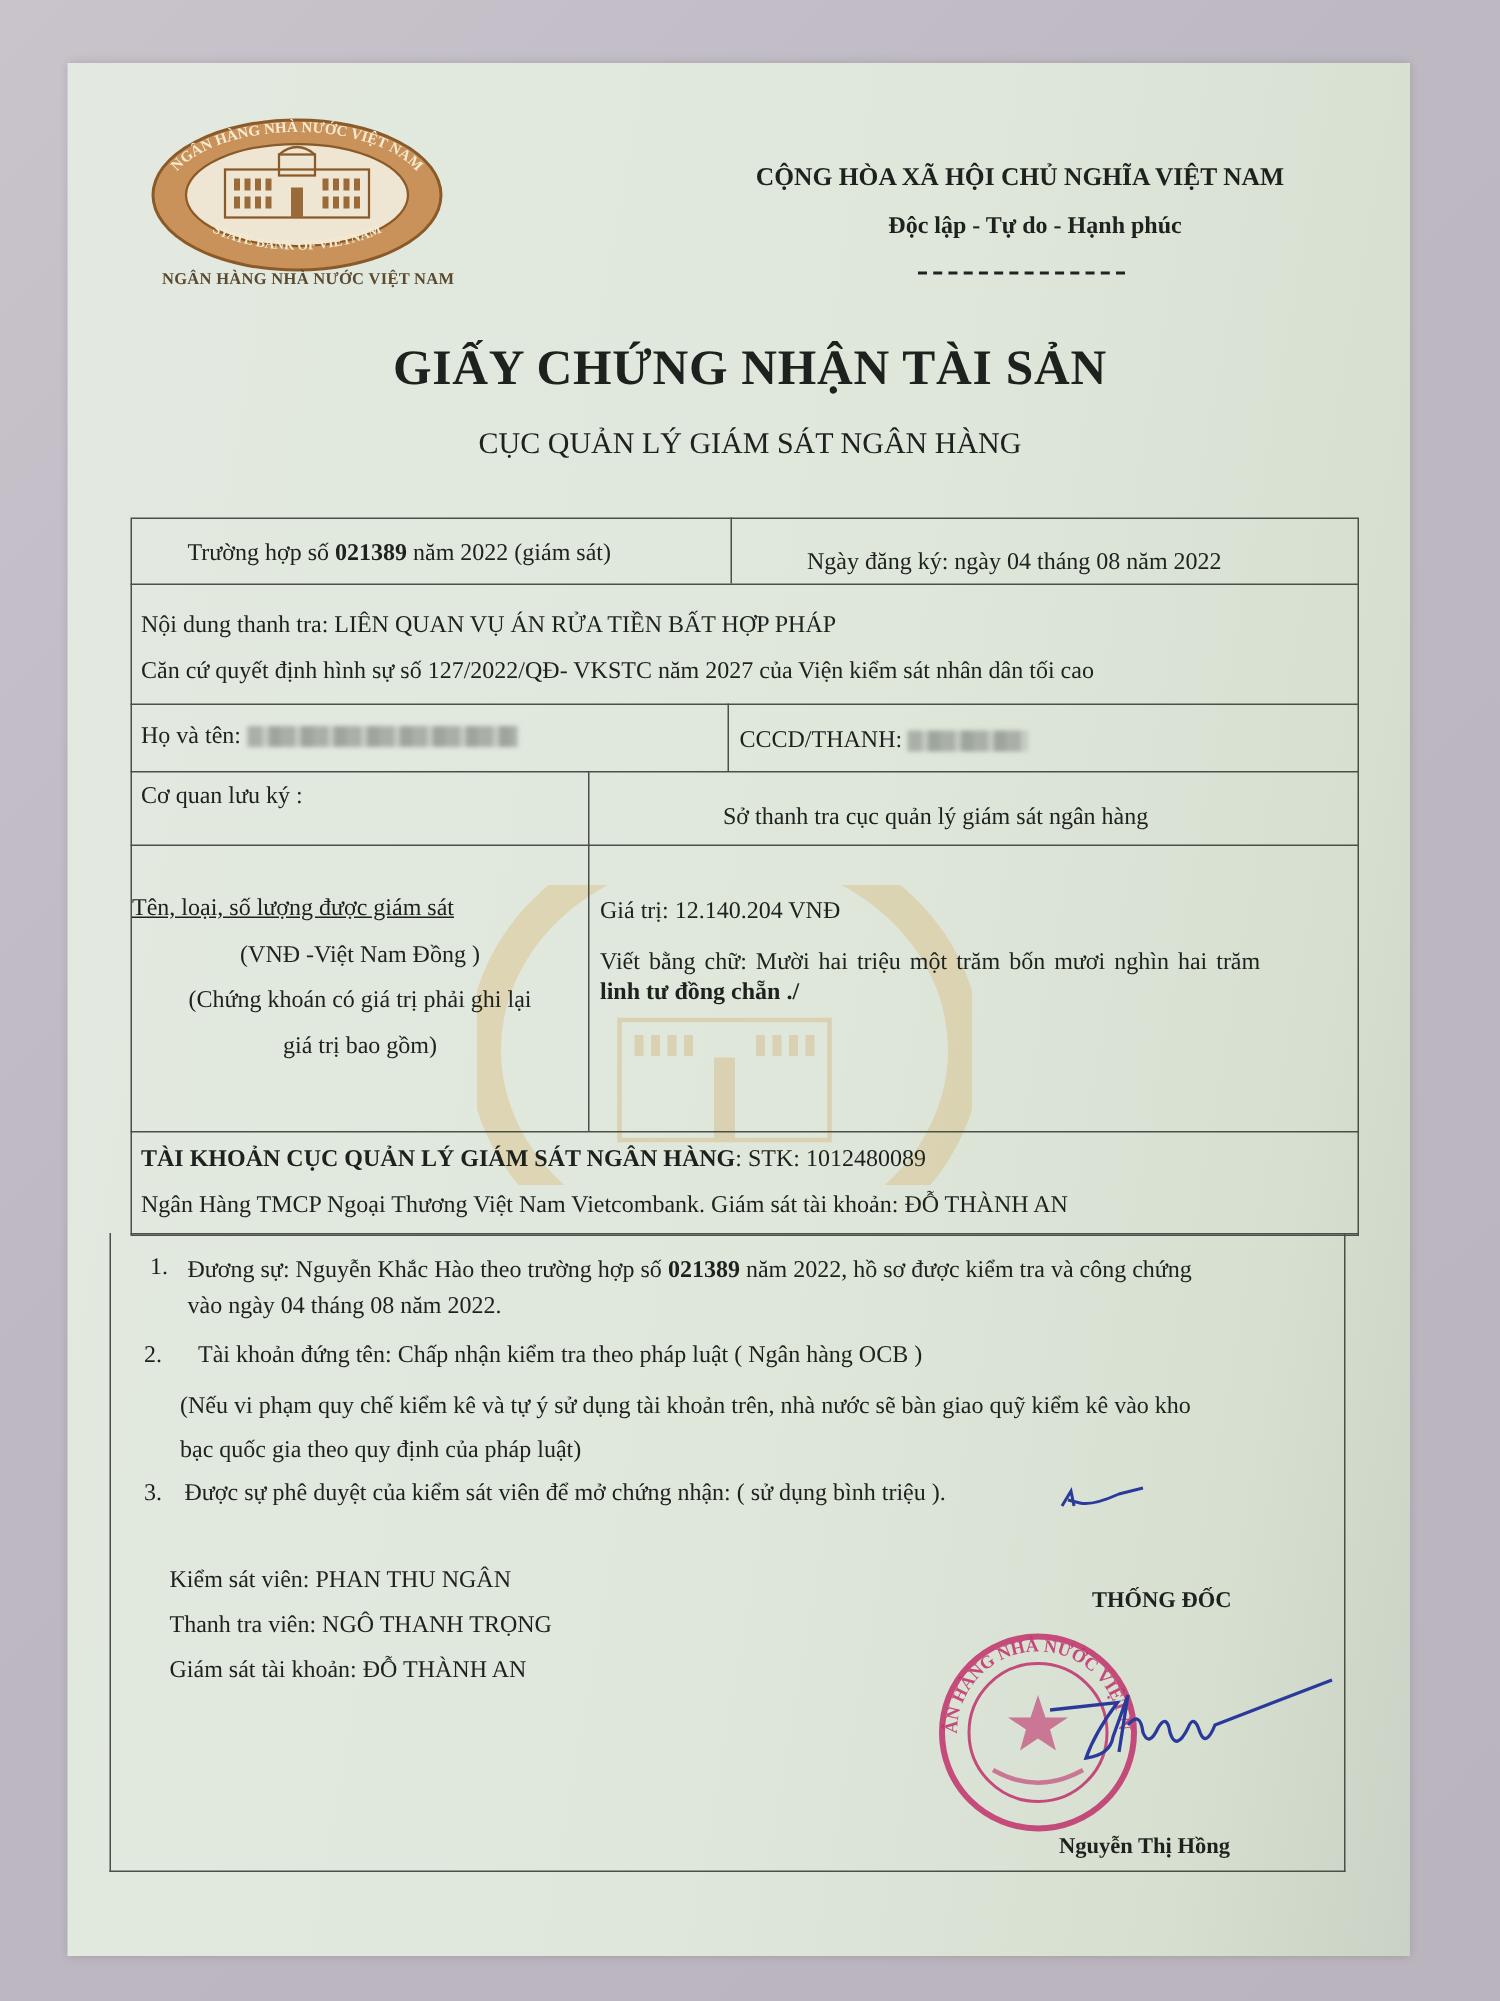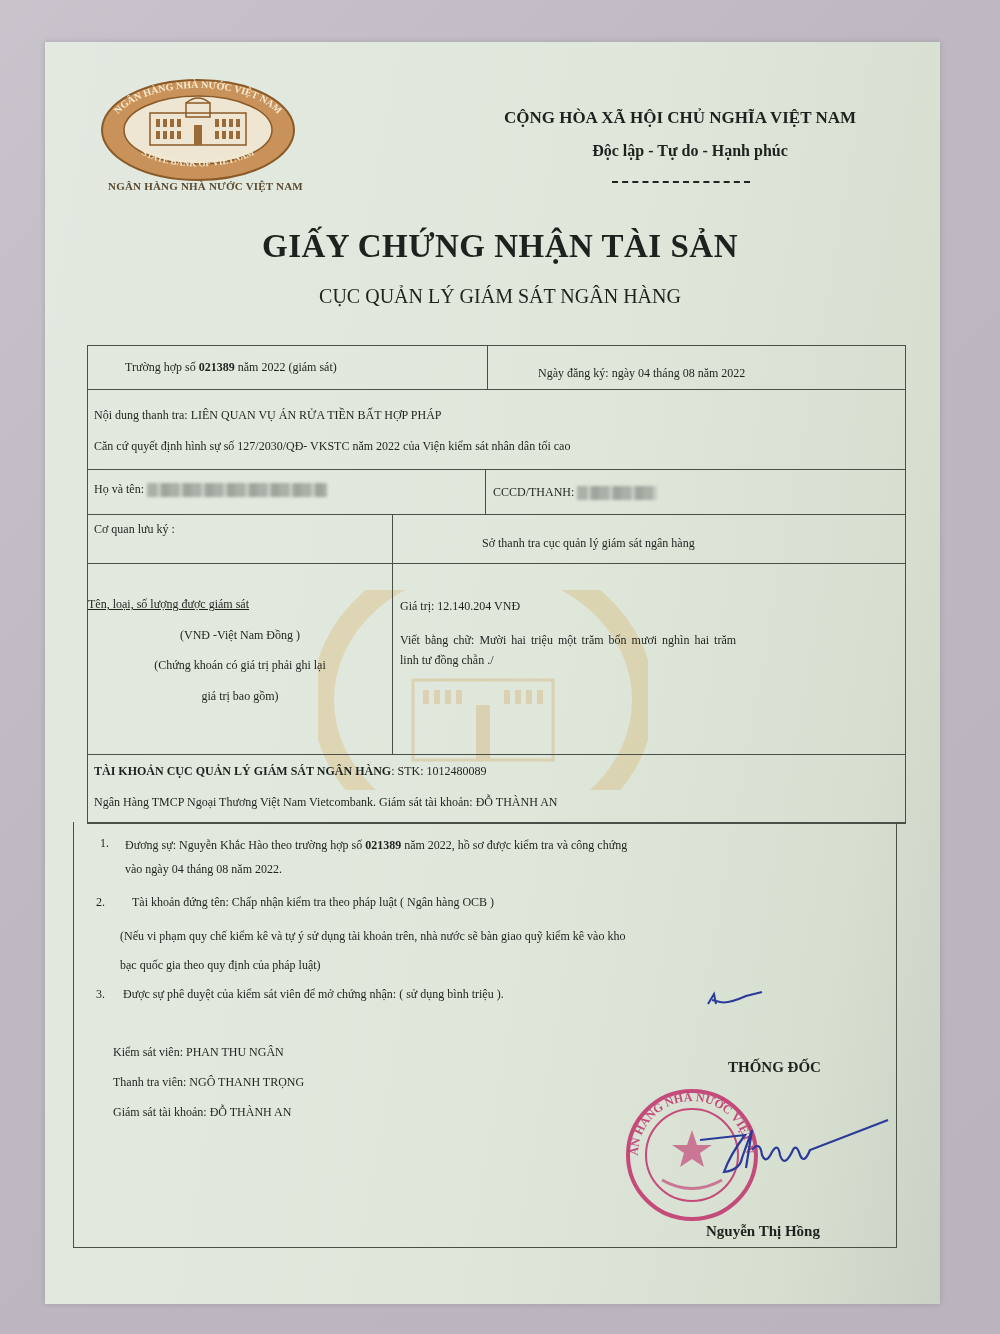--- a/index.html
+++ b/index.html
@@ -19,21 +19,21 @@
   .logo-caption { left: 108px; top: 180px; font-size: 11px; font-weight: bold; color: #5a4a30; letter-spacing: 0.2px; }
   .nation { left: 490px; top: 108px; width: 380px; text-align: center; font-weight: bold; font-size: 17px; }
   .motto { left: 500px; top: 142px; width: 380px; text-align: center; font-weight: bold; font-size: 16px; }
   .motto-line { left: 612px; top: 181px; width: 138px; border-top: 2px dashed #222; }
   .title { left: 150px; top: 228px; width: 700px; text-align: center; font-weight: bold; font-size: 33px; letter-spacing: 0.5px; }
   .subtitle { left: 150px; top: 285px; width: 700px; text-align: center; font-size: 20px; }
 
   .frame { position: absolute; border: 1.5px solid #4a5048; }
   .hline { position: absolute; height: 0; border-top: 1.5px solid #4a5048; }
   .vline { position: absolute; width: 0; border-left: 1.5px solid #4a5048; }
-  .t { position: absolute; font-size: 12px; white-space: nowrap; }
+  .t { position: absolute; font-size: 16px; white-space: nowrap; }
   .blur { display: inline-block; height: 14px; vertical-align: middle; background: repeating-linear-gradient(90deg, #aab0a8 0 10px, #c6cbc2 10px 14px, #9ea59c 14px 22px); filter: blur(1.5px); }
   .bold { font-weight: bold; }
   .watermark {
     left: 318px; top: 590px; width: 330px; height: 200px; opacity: 0.35;
   }
   .stamp { left: 622px; top: 1085px; width: 140px; height: 140px; }
   .signature { left: 700px; top: 1110px; width: 190px; height: 70px; }
 </style>
 </head>
 <body>
@@ -103,35 +103,35 @@
 <div class="hline" style="left:87px; top:514px; width:819px;"></div>
 <div class="vline" style="left:392px; top:514px; height:240px;"></div>
 <div class="hline" style="left:87px; top:563px; width:819px;"></div>
 <div class="hline" style="left:87px; top:754px; width:819px;"></div>
 <div class="hline" style="left:87px; top:822px; width:819px;"></div>
 
 <div class="t" style="left:125px; top:360px;"><span>Trường hợp số </span><span class="bold">021389</span><span> năm 2022 (giám sát)</span></div>
 <div class="t" style="left:538px; top:366px;">Ngày đăng ký: ngày 04 tháng 08 năm 2022</div>
 
 <div class="t" style="left:94px; top:408px;">Nội dung thanh tra: LIÊN QUAN VỤ ÁN RỬA TIỀN BẤT HỢP PHÁP</div>
-<div class="t" style="left:94px; top:439px;">Căn cứ quyết định hình sự số 127/2030/QĐ- VKSTC năm 2022 của Viện kiểm sát nhân dân tối cao</div>
+<div class="t" style="left:94px; top:439px;">Căn cứ quyết định hình sự số 127/2022/QĐ- VKSTC năm 2027 của Viện kiểm sát nhân dân tối cao</div>
 
 <div class="t" style="left:94px; top:482px;"><span>Họ và tên:</span> <span class="blur" style="width:180px;"></span></div>
 <div class="t" style="left:493px; top:485px;"><span>CCCD/THANH:</span> <span class="blur" style="width:80px;"></span></div>
 
 <div class="t" style="left:94px; top:522px;">Cơ quan lưu ký :</div>
 <div class="t" style="left:482px; top:536px;">Sở thanh tra cục quản lý giám sát ngân hàng</div>
 
 <div class="t" style="left:88px; width:304px; top:597px;text-decoration:underline;">Tên, loại, số lượng được giám sát</div>
 <div class="t" style="left:88px; width:304px; text-align:center; top:628px;">(VNĐ -Việt Nam Đồng )</div>
 <div class="t" style="left:88px; width:304px; text-align:center; top:658px;">(Chứng khoán có giá trị phải ghi lại</div>
 <div class="t" style="left:88px; width:304px; text-align:center; top:689px;">giá trị bao gồm)</div>
 <div class="t" style="left:400px; top:599px;">Giá trị: 12.140.204 VNĐ</div>
 <div class="t" style="left:400px; top:633px; word-spacing:2px;">Viết bằng chữ: Mười hai triệu một trăm bốn mươi nghìn hai trăm</div>
-<div class="t" style="left:400px; top:653px;">linh tư đồng chẵn ./</div>
+<div class="t" style="left:400px; top:653px;font-weight:bold;">linh tư đồng chẵn ./</div>
 
 <div class="t" style="left:94px; top:764px;"><span class="bold">TÀI KHOẢN CỤC QUẢN LÝ GIÁM SÁT NGÂN HÀNG</span><span>: STK: 1012480089</span></div>
 <div class="t" style="left:94px; top:795px;">Ngân Hàng TMCP Ngoại Thương Việt Nam Vietcombank. Giám sát tài khoản: ĐỖ THÀNH AN</div>
 
 <div class="t" style="left:100px; top:836px;">1.</div>
 <div class="t" style="left:125px; top:838px;"><span>Đương sự: Nguyễn Khắc Hào theo trường hợp số </span><span class="bold">021389</span><span> năm 2022, hồ sơ được kiểm tra và công chứng</span></div>
 <div class="t" style="left:125px; top:862px;">vào ngày 04 tháng 08 năm 2022.</div>
 
 <div class="t" style="left:96px; top:895px;">2.</div>
 <div class="t" style="left:132px; top:895px;">Tài khoản đứng tên: Chấp nhận kiểm tra theo pháp luật ( Ngân hàng OCB  )</div>

